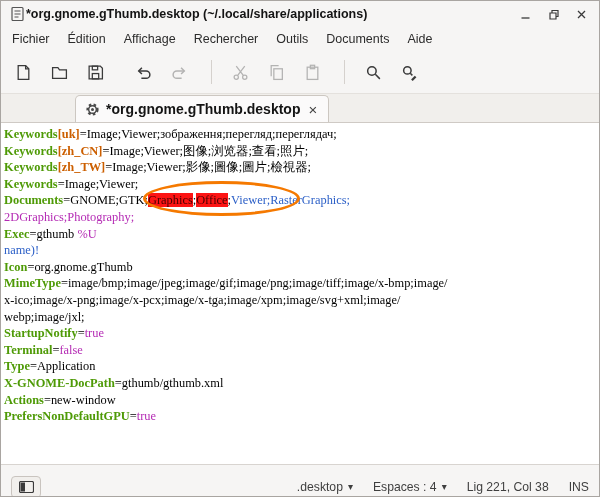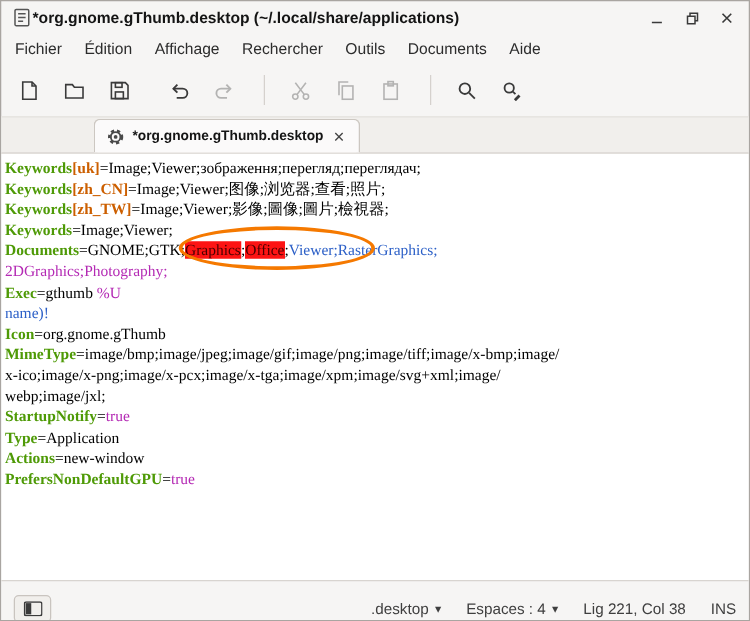--- a/index.html
+++ b/index.html
@@ -28,21 +28,21 @@
           display:flex; align-items:center; justify-content:center; }
   .tbtn svg { width:17px; height:17px; }
   .tbtn.disabled { opacity:0.35; }
   .tb-sep { width:1px; height:24px; background:#d5d1cd; margin:0 12px 0 0; }
   
   .tabstrip { height:30px; border-top:1px solid #e4e1dd; border-bottom:1px solid #cfcac5;
               background:#f1efec; display:flex; align-items:stretch; }
   .tab { margin-left:74px; display:flex; align-items:center; gap:6px; padding:0 9px;
          background:#fbfafa; border:1px solid #ccc7c1; border-bottom:none;
          border-radius:5px 5px 0 0; margin-top:1px; }
-  .tab-label { font-size:11px; font-weight:bold; color:#141414; white-space:nowrap; }
+  .tab-label { font-size:14px; font-weight:bold; color:#141414; white-space:nowrap; }
   .tab-close { font-size:15px; color:#444; padding:0 2px; line-height:1; }
   .tab-gear { width:15px; height:15px; }
   
   .editor { position:relative; background:#fff; height:341px; overflow:hidden;
             font-family:Liberation Serif, serif; font-size:12.4px;
             line-height:16.6px; padding:3px 0 0 3px; color:#000; cursor:text; }
   .line { white-space:pre; }
   .seg-k { color:var(--key,#4e9a06); font-weight:bold; }
   .seg-l { color:var(--locale,#cc5f00); font-weight:bold; }
   .seg-p { color:var(--plain,#000); }
@@ -204,21 +204,23 @@
         <div class="line"><span class="seg-k">Keywords</span><span class="seg-p">=Image;Viewer;</span></div>
         <div class="line"><span class="seg-k">Documents</span><span class="seg-p">=GNOME;GTK;</span><span class="seg-h">Graphics</span><span class="seg-p">;</span><span class="seg-h">Office</span><span class="seg-p">;</span><span class="seg-b">Viewer;RasterGraphics;</span></div>
         <div class="line"><span class="seg-m">2DGraphics;Photography;</span></div>
         <div class="line"><span class="seg-k">Exec</span><span class="seg-p">=gthumb </span><span class="seg-m">%U</span></div>
         <div class="line"><span class="seg-c">name)!</span></div>
         <div class="line"><span class="seg-k">Icon</span><span class="seg-p">=org.gnome.gThumb</span></div>
         <div class="line"><span class="seg-k">MimeType</span><span class="seg-p">=image/bmp;image/jpeg;image/gif;image/png;image/tiff;image/x-bmp;image/</span></div>
         <div class="line"><span class="seg-p">x-ico;image/x-png;image/x-pcx;image/x-tga;image/xpm;image/svg+xml;image/</span></div>
         <div class="line"><span class="seg-p">webp;image/jxl;</span></div>
         <div class="line"><span class="seg-k">StartupNotify</span><span class="seg-p">=</span><span class="seg-m">true</span></div>
+        <div class="line"><span class="seg-k">Terminal</span><span class="seg-p">=</span><span class="seg-m">false</span></div>
         <div class="line"><span class="seg-k">Type</span><span class="seg-p">=Application</span></div>
+        <div class="line"><span class="seg-k">X-GNOME-DocPath</span><span class="seg-p">=gthumb/gthumb.xml</span></div>
         <div class="line"><span class="seg-k">Actions</span><span class="seg-p">=new-window</span></div>
         <div class="line"><span class="seg-k">PrefersNonDefaultGPU</span><span class="seg-p">=</span><span class="seg-m">true</span></div>
       </div>
     <div class="annotation" style="border-color: rgb(245, 121, 0);"></div>
   </div>
 
   <div class="statusbar">
     <button class="panel-toggle">
       <svg viewBox="0 0 15 12">
         <rect x="0.5" y="0.5" width="14" height="11" rx="1.5" fill="none" stroke="#3a3a3a" stroke-width="1.2"></rect>

